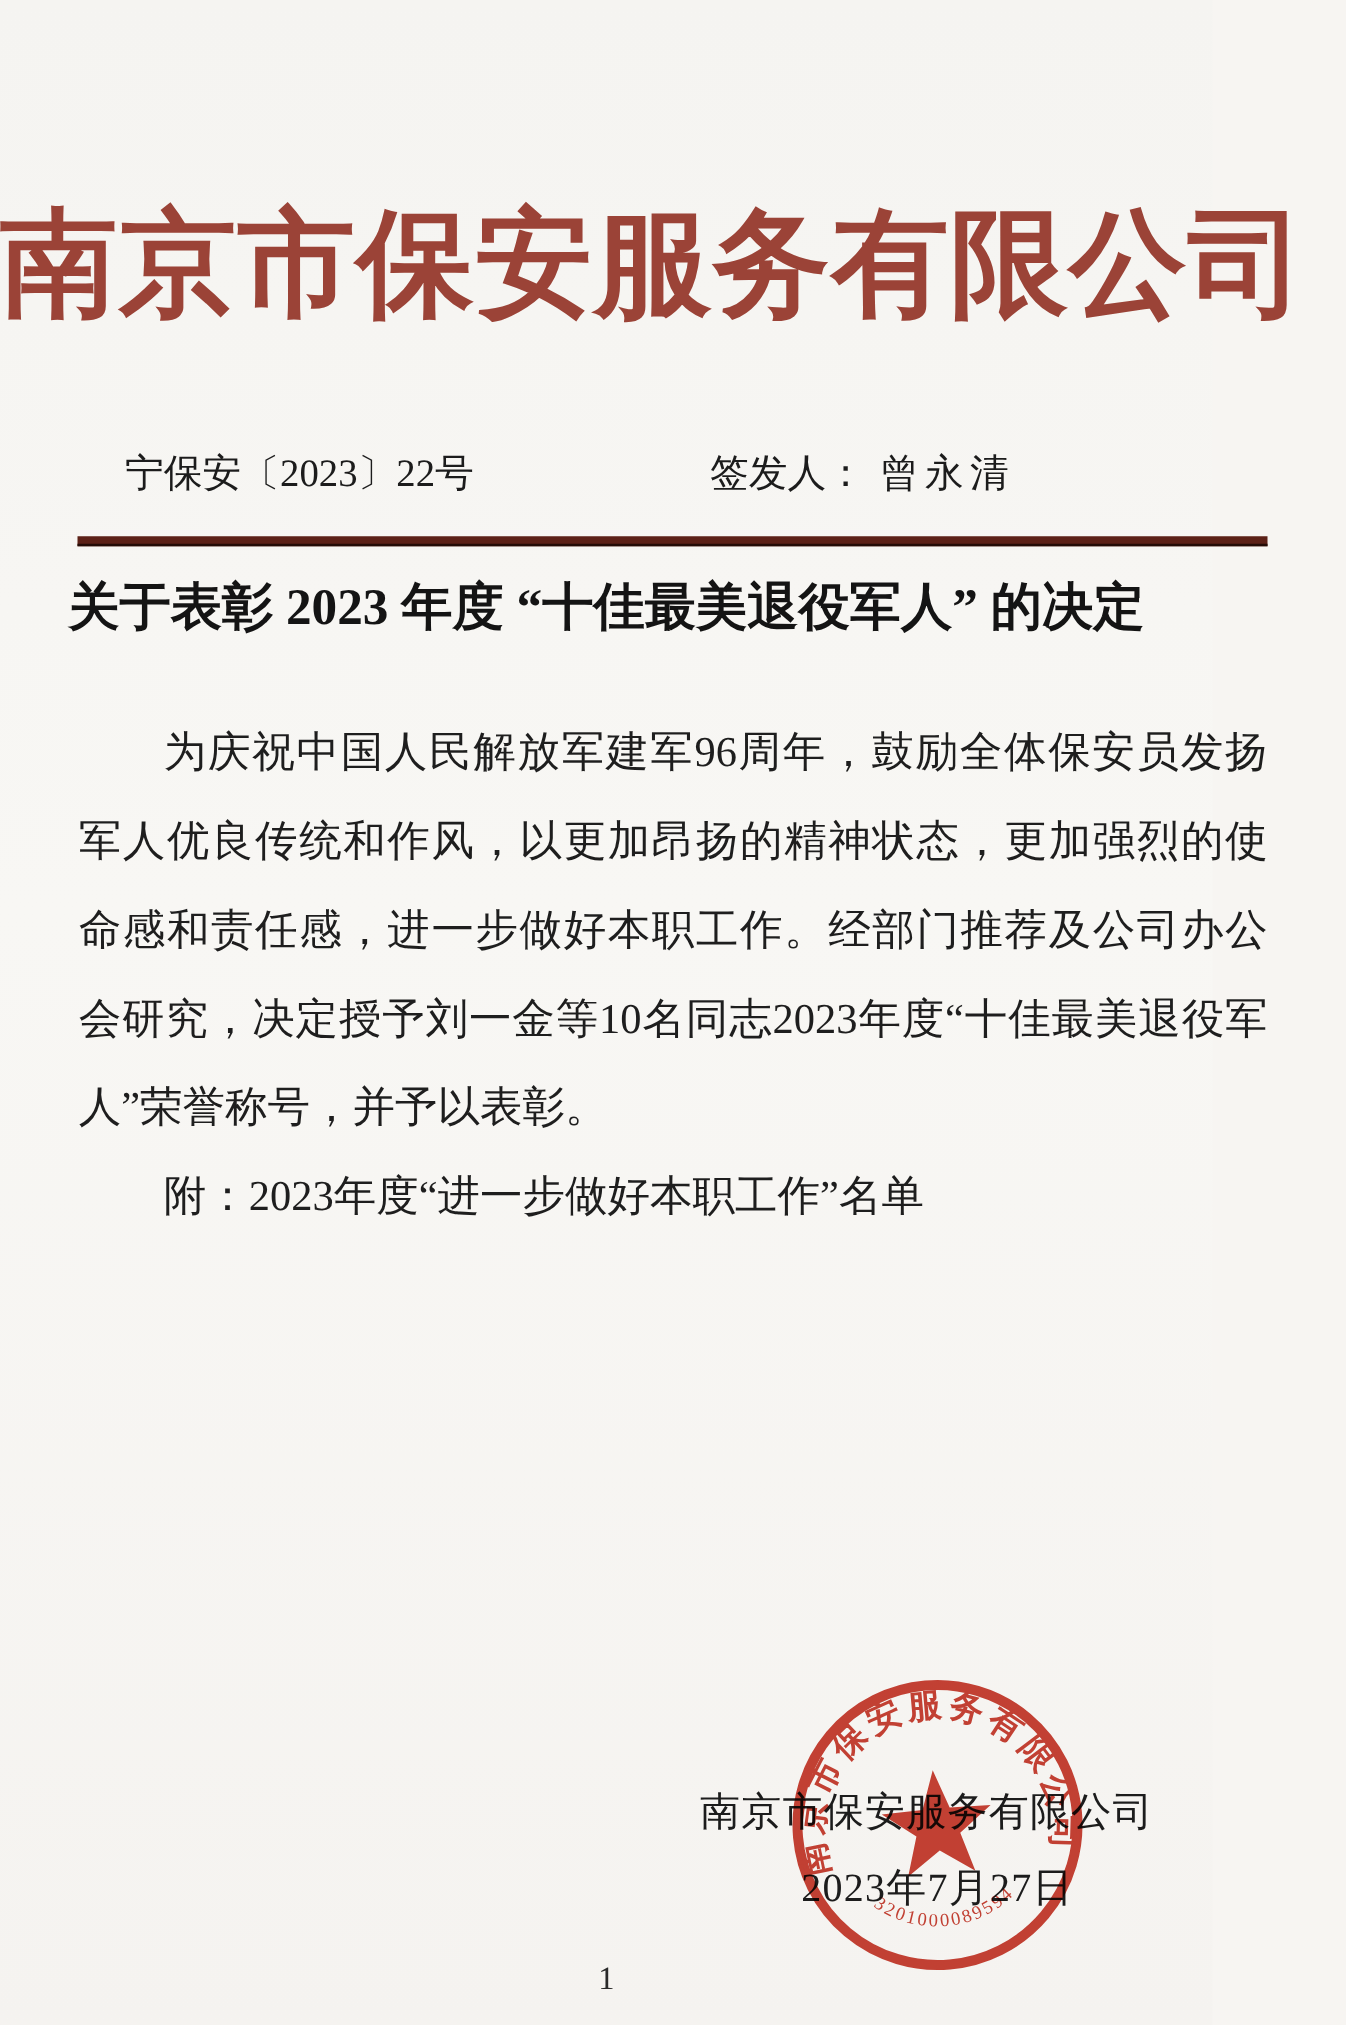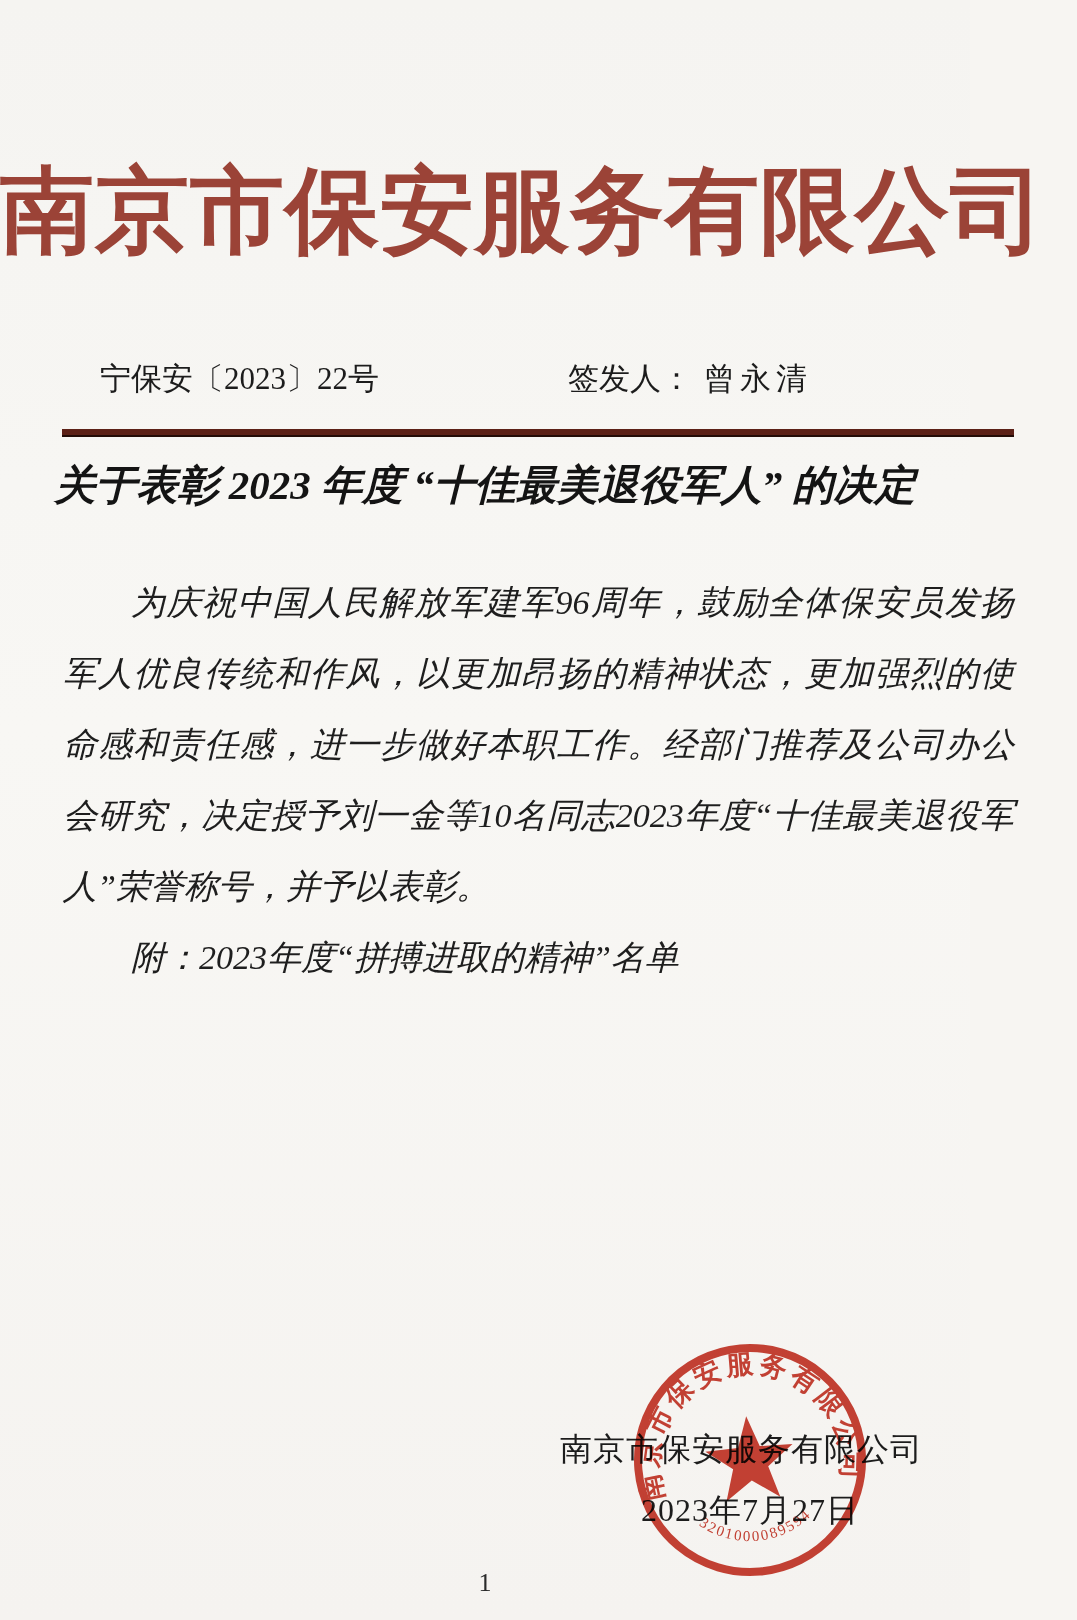--- a/index.html
+++ b/index.html
@@ -53,34 +53,33 @@
   .doc-title {
     position: absolute;
     top: 458px;
     left: 0;
     width: 100%;
     text-align: center;
     font-size: 41px;
     font-weight: bold;
     color: #141414;
     white-space: nowrap;
-    font-style: italic;
   }
   .body-text {
     position: absolute;
     top: 567px;
     left: 63px;
     width: 951px;
     font-size: 34px;
     line-height: 71px;
     text-align: justify;
     color: #1e1e1e;
   }
   .body-text p { margin: 0; }
-  .body-text p.indent { text-indent: 2em; font-style: italic; }
+  .body-text p.indent { text-indent: 2em; }
   .seal {
     position: absolute;
     left: 627px;
     top: 1337px;
     width: 246px;
     height: 246px;
     mix-blend-mode: multiply;
     opacity: 0.93;
     z-index: 4;
   }
@@ -125,21 +124,21 @@
       <span>签发人：</span><span class="issuer-name">曾永清</span>
     </span>
   </div>
 
   <div class="header-rule"></div>
 
   <div class="doc-title">关于表彰 2023 年度 “十佳最美退役军人” 的决定</div>
 
   <div class="body-text">
     <p class="indent">为庆祝中国人民解放军建军96周年，鼓励全体保安员发扬军人优良传统和作风，以更加昂扬的精神状态，更加强烈的使命感和责任感，进一步做好本职工作。经部门推荐及公司办公会研究，决定授予刘一金等10名同志2023年度“十佳最美退役军人”荣誉称号，并予以表彰。</p>
-    <p class="indent">附：2023年度“拼搏进取的精神”名单</p>
+    <p class="indent">附：2023年度“进一步做好本职工作”名单</p>
   </div>
 
   <svg class="seal" viewBox="0 0 246 246">
     <g transform="rotate(-5 123 123)">
       <circle cx="123" cy="123" r="112" fill="none" stroke="#c53426" stroke-width="8"></circle>
       <path id="seal-arc-top" fill="none" d="M 35,155 A 92,92 0 1 1 211,155"></path>
       <text font-size="27" letter-spacing="4" fill="#c53426" font-weight="bold" font-family="Liberation Serif, DejaVu Serif, serif">
         <textPath href="#seal-arc-top" startOffset="50%" text-anchor="middle">南京市保安服务有限公司</textPath>
       </text>
       <path id="seal-arc-bottom" fill="none" d="M 55,172 A 88,88 0 0 0 191,172"></path>

